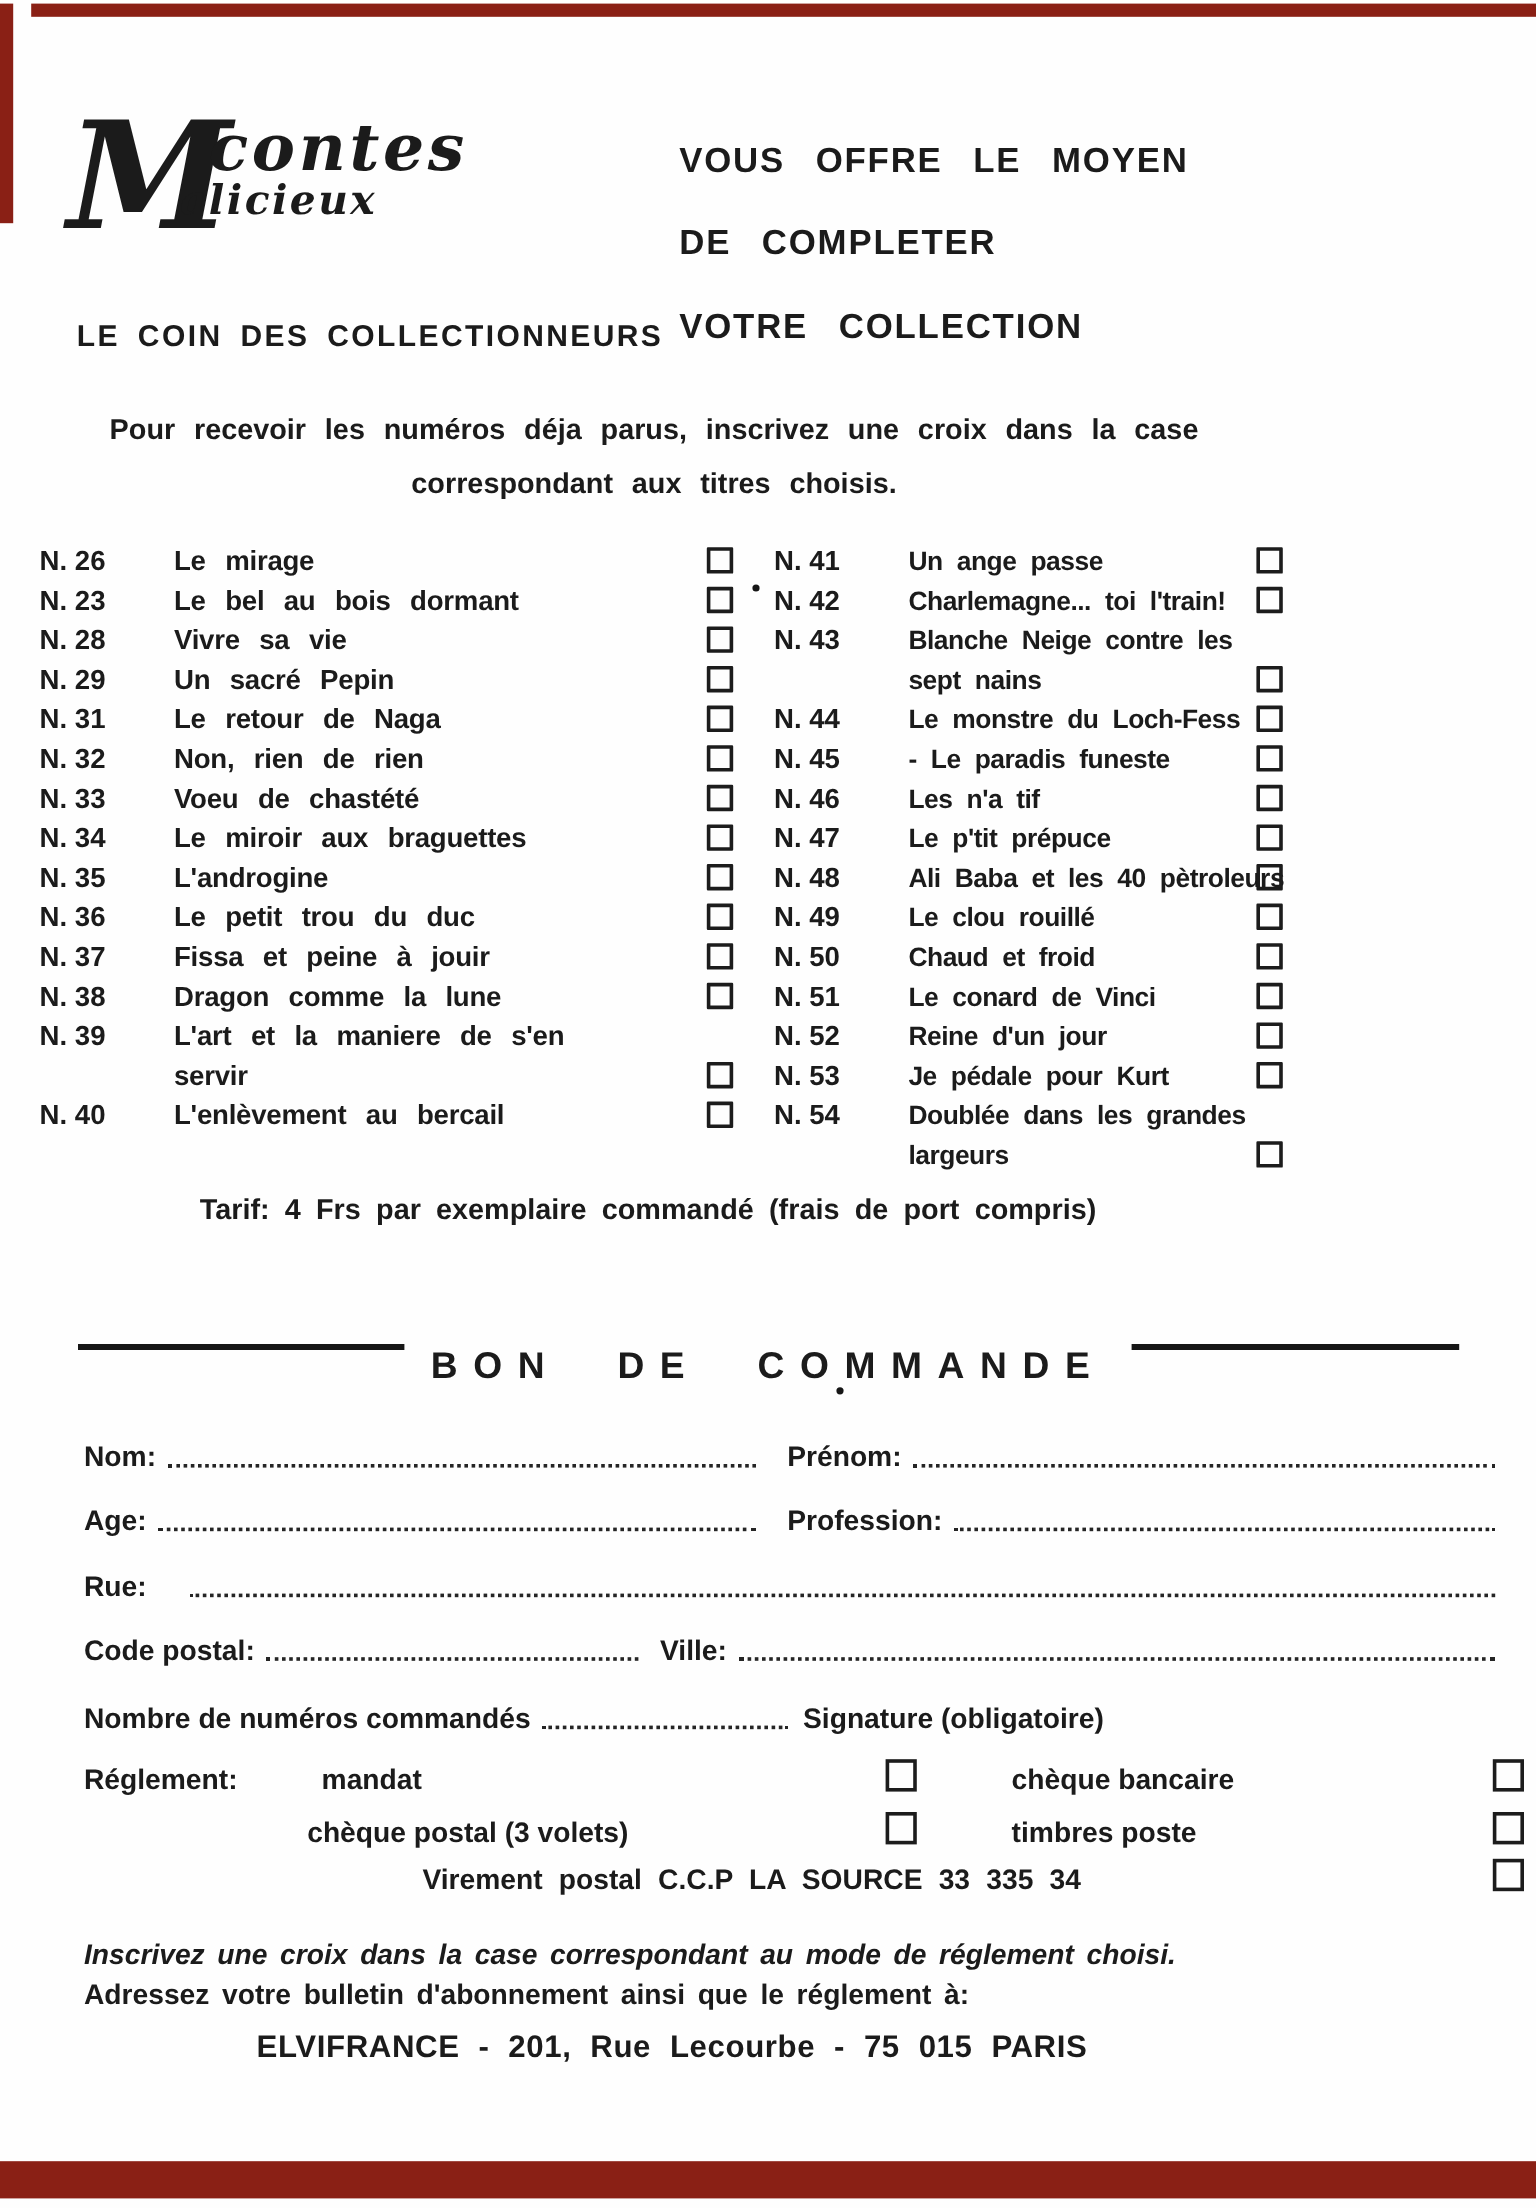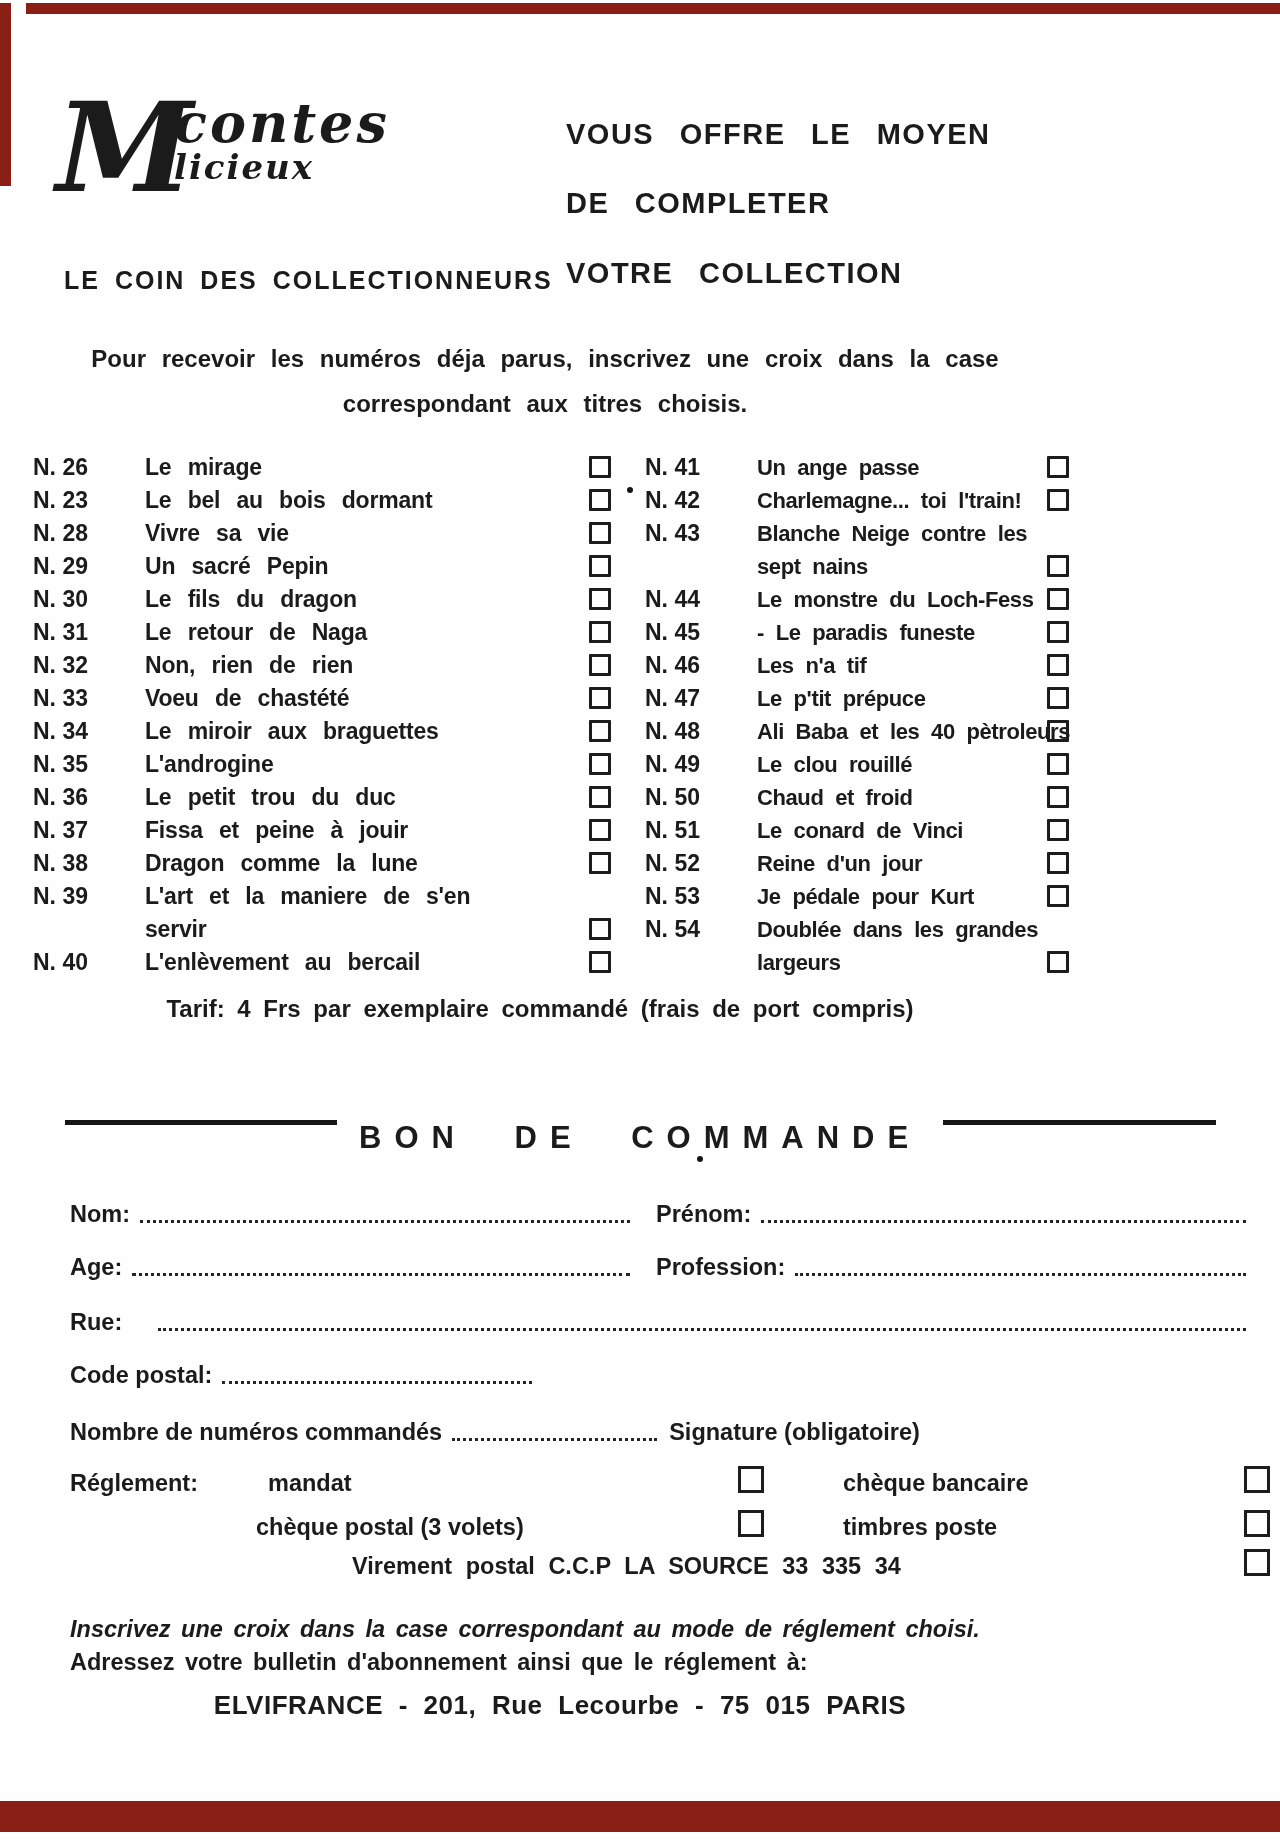--- a/index.html
+++ b/index.html
@@ -100,25 +100,20 @@
         <span class="num">N. 28</span>
         <span class="title">Vivre sa vie</span>
         <span class="cbox"></span>
       </div>
       <div class="row">
         <span class="num">N. 29</span>
         <span class="title">Un sacré Pepin</span>
         <span class="cbox"></span>
       </div>
       <div class="row">
-        <span class="num">N. 30</span>
-        <span class="title">Le fils du dragon</span>
-        <span class="cbox"></span>
-      </div>
-      <div class="row">
         <span class="num">N. 31</span>
         <span class="title">Le retour de Naga</span>
         <span class="cbox"></span>
       </div>
       <div class="row">
         <span class="num">N. 32</span>
         <span class="title">Non, rien de rien</span>
         <span class="cbox"></span>
       </div>
       <div class="row">
@@ -275,20 +270,24 @@
       <span class="dots"></span>
     </div>
   </div>
 
   <div class="frow" style="top:1353px;">
     <div class="fgroup" style="width:462px;flex:none;">
       <span class="flabel">Code postal:</span>
       <span class="dots"></span>
     </div>
     <span class="gap" style="width:18px;"></span>
+    <div class="fgroup" style="flex:1;">
+      <span class="flabel">Ville:</span>
+      <span class="dots"></span>
+    </div>
   </div>
 
   <div class="frow" style="top:1410px;">
     <span class="flabel">Nombre de numéros commandés</span>
     <span class="dots-fixed" style="width:205px;"></span>
     <span class="sig">Signature (obligatoire)</span>
   </div>
 
   <span class="pay" style="left:70px;top:1470px;">Réglement:</span>
   <span class="pay" style="left:268px;top:1470px;">mandat</span>

